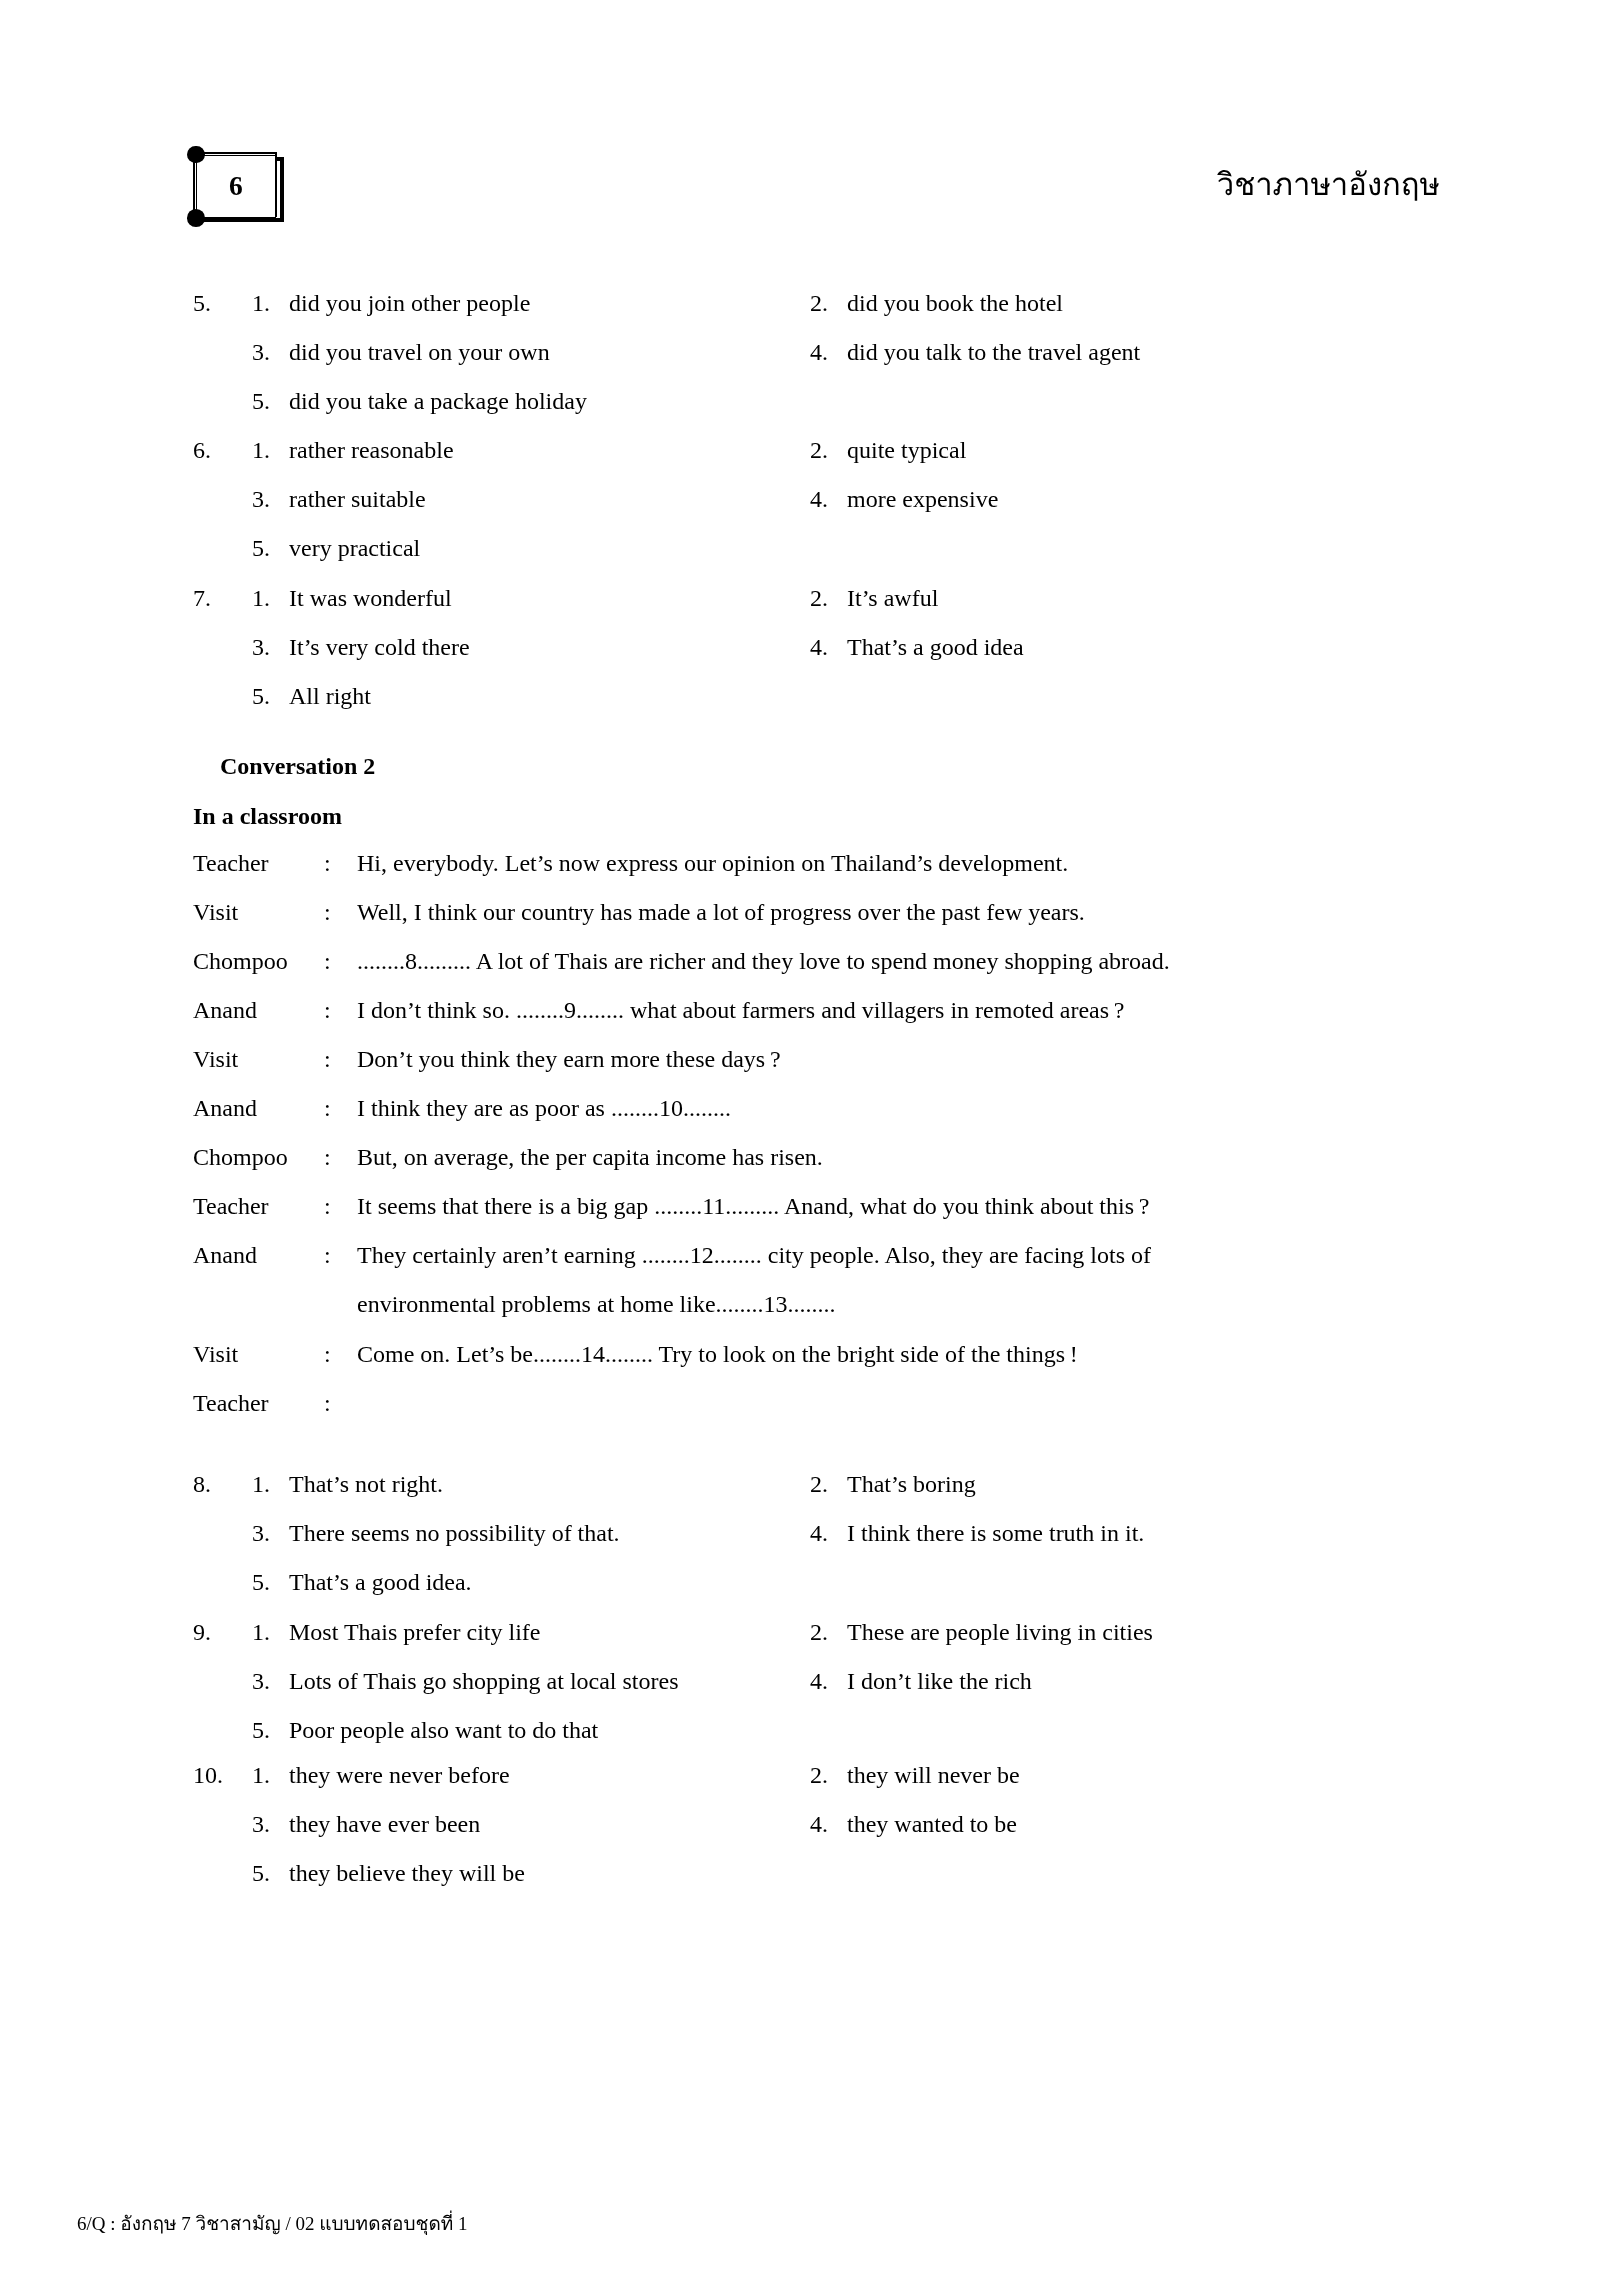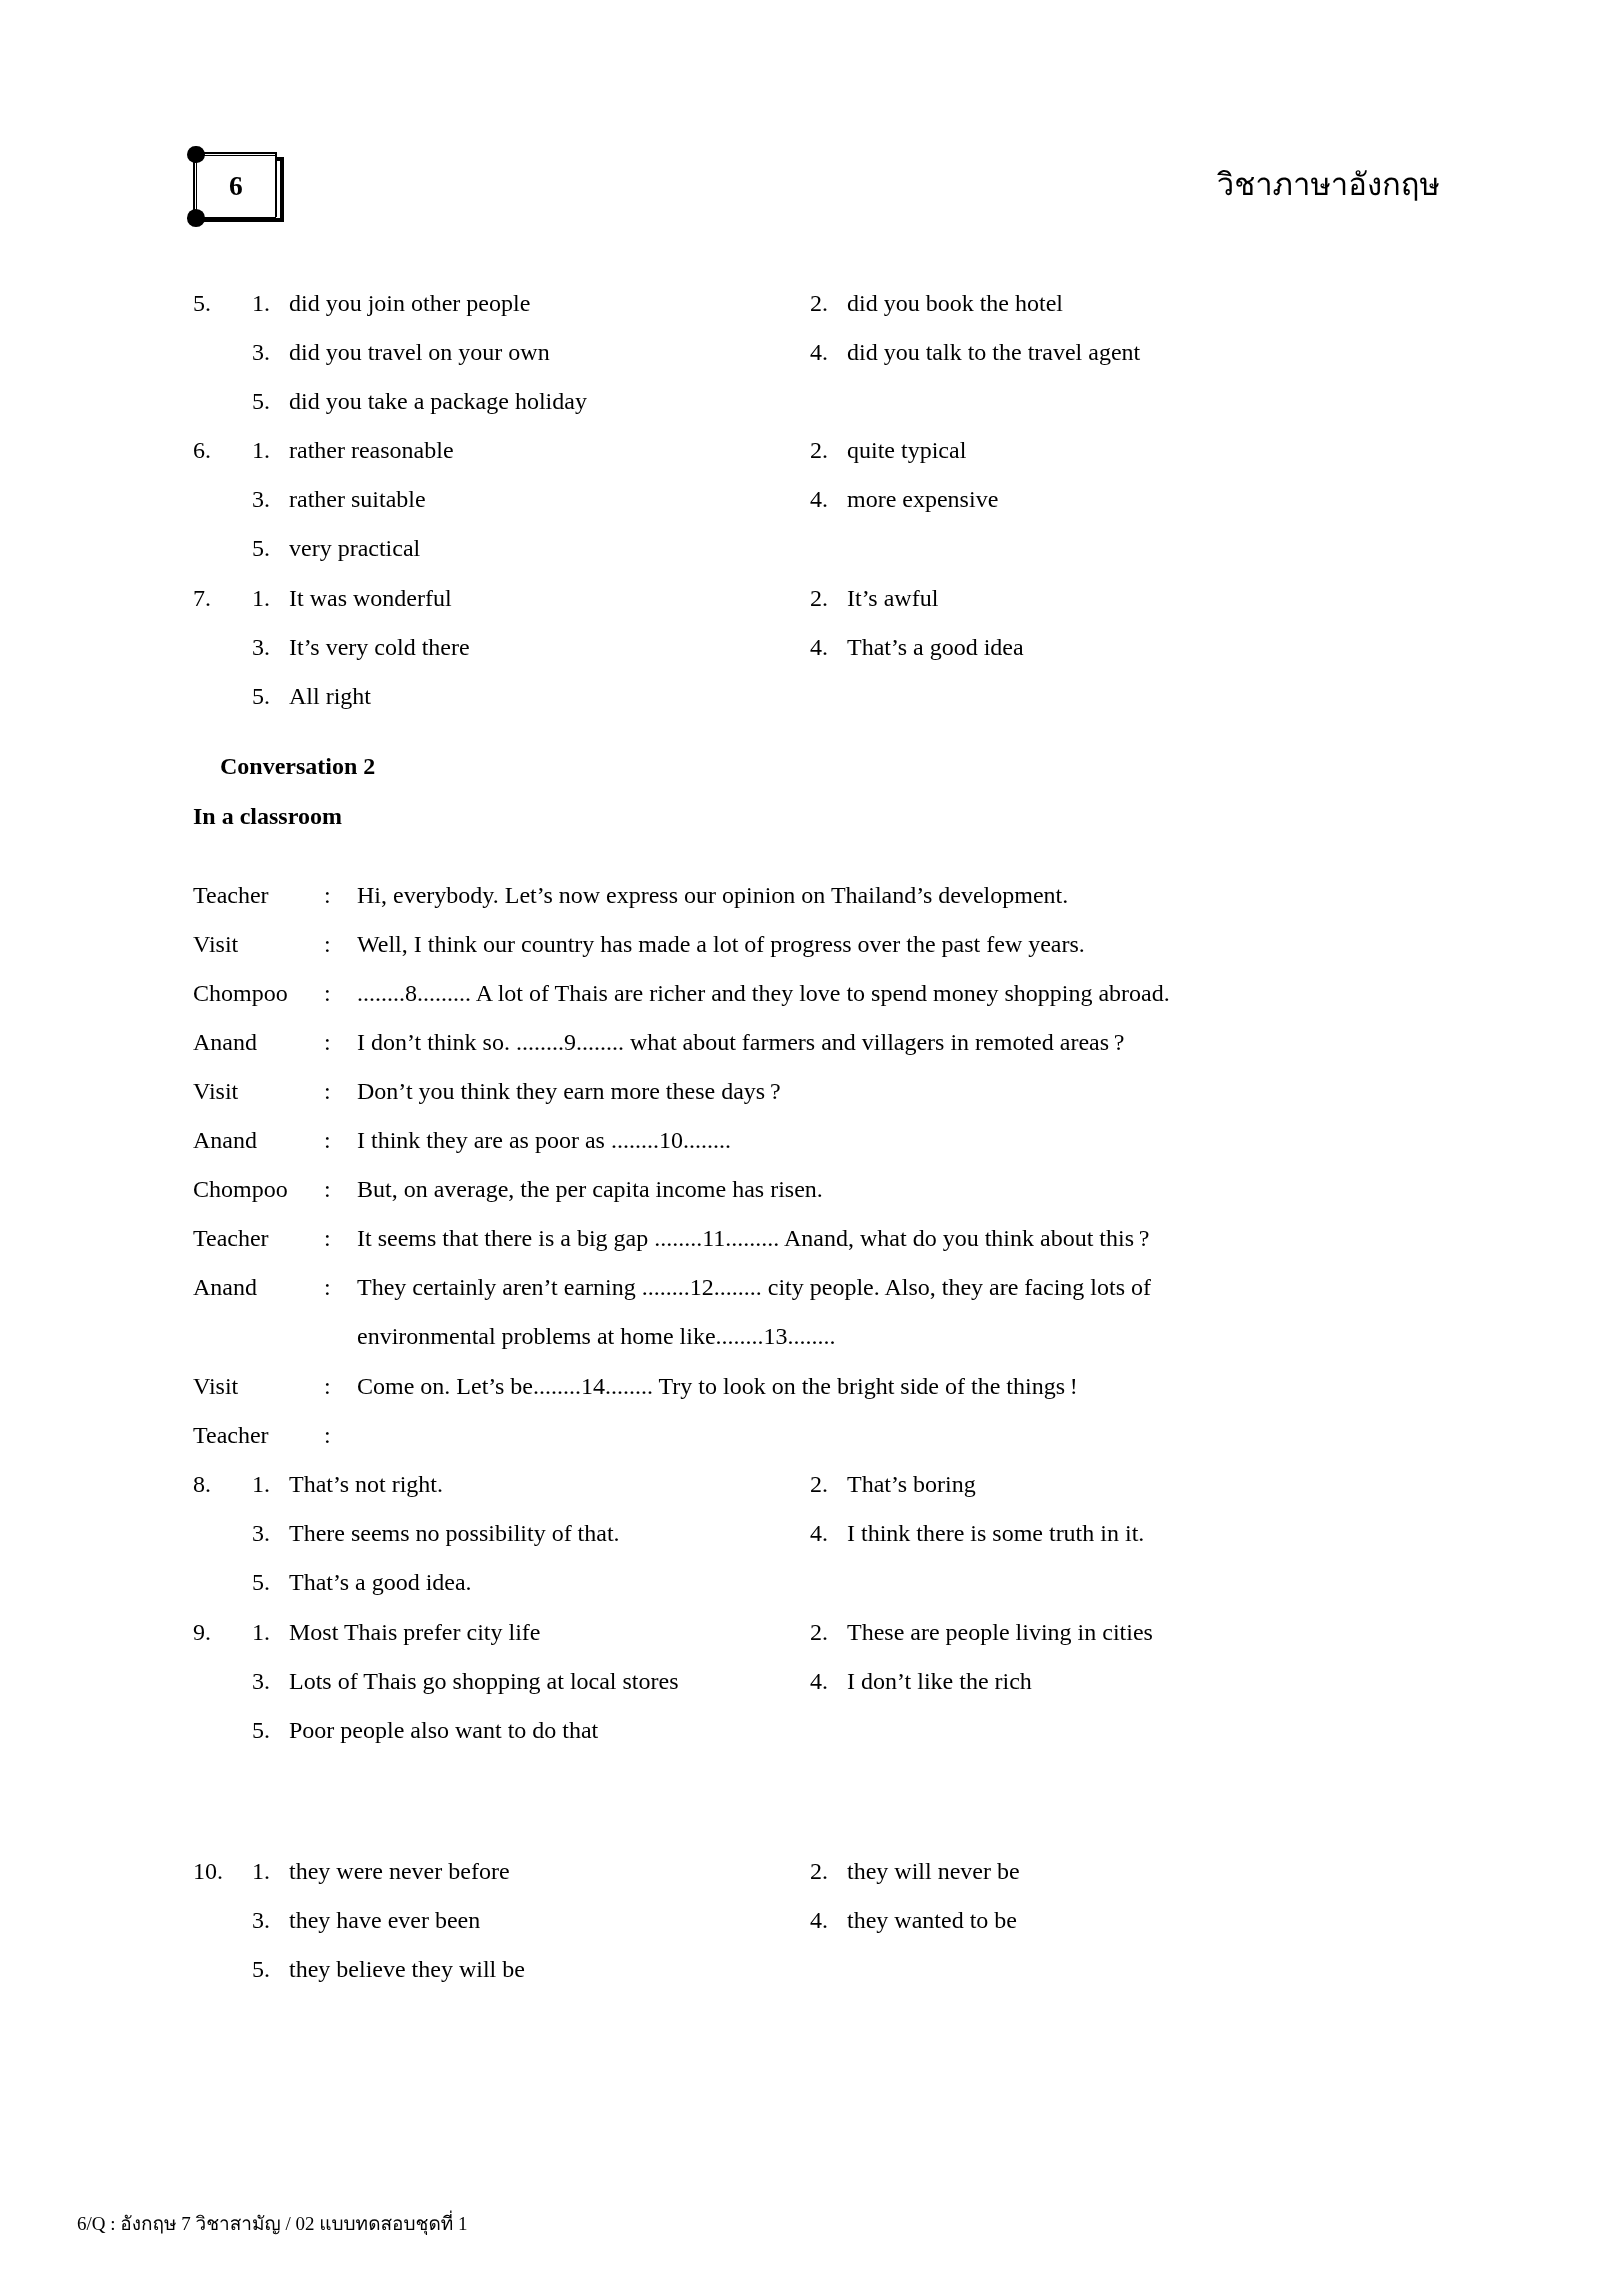--- a/index.html
+++ b/index.html
@@ -158,21 +158,20 @@
   }
 
   
   .dlg {
     position: absolute;
     left: 193px;
     width: 1296px;
     height: 49px;
     font-size: 24px;
     line-height: 31px;
-    margin-top: 32px;
   }
   .dlg .speaker {
     position: absolute;
     left: 0;
     top: 0;
     white-space: nowrap;
   }
   .dlg .colon {
     position: absolute;
     left: 131px;
@@ -350,21 +349,21 @@
             <div class="opt col-right"><span class="olabel">2.</span><span>These are people living in cities</span></div>
           </div>
           <div class="mc-row">
             <div class="opt col-left"><span class="olabel">3.</span><span>Lots of Thais go shopping at local stores</span></div>
             <div class="opt col-right"><span class="olabel">4.</span><span>I don’t like the rich</span></div>
           </div>
           <div class="mc-row">
             <div class="opt col-left"><span class="olabel">5.</span><span>Poor people also want to do that</span></div>
           </div>
         </div>
-        <div class="mc-group" style="top: 1856px;">
+        <div class="mc-group" style="top: 1760px;">
           <div class="mc-row">
             <div class="qnum">10.</div>
             <div class="opt col-left"><span class="olabel">1.</span><span>they were never before</span></div>
             <div class="opt col-right"><span class="olabel">2.</span><span>they will never be</span></div>
           </div>
           <div class="mc-row">
             <div class="opt col-left"><span class="olabel">3.</span><span>they have ever been</span></div>
             <div class="opt col-right"><span class="olabel">4.</span><span>they wanted to be</span></div>
           </div>
           <div class="mc-row">

